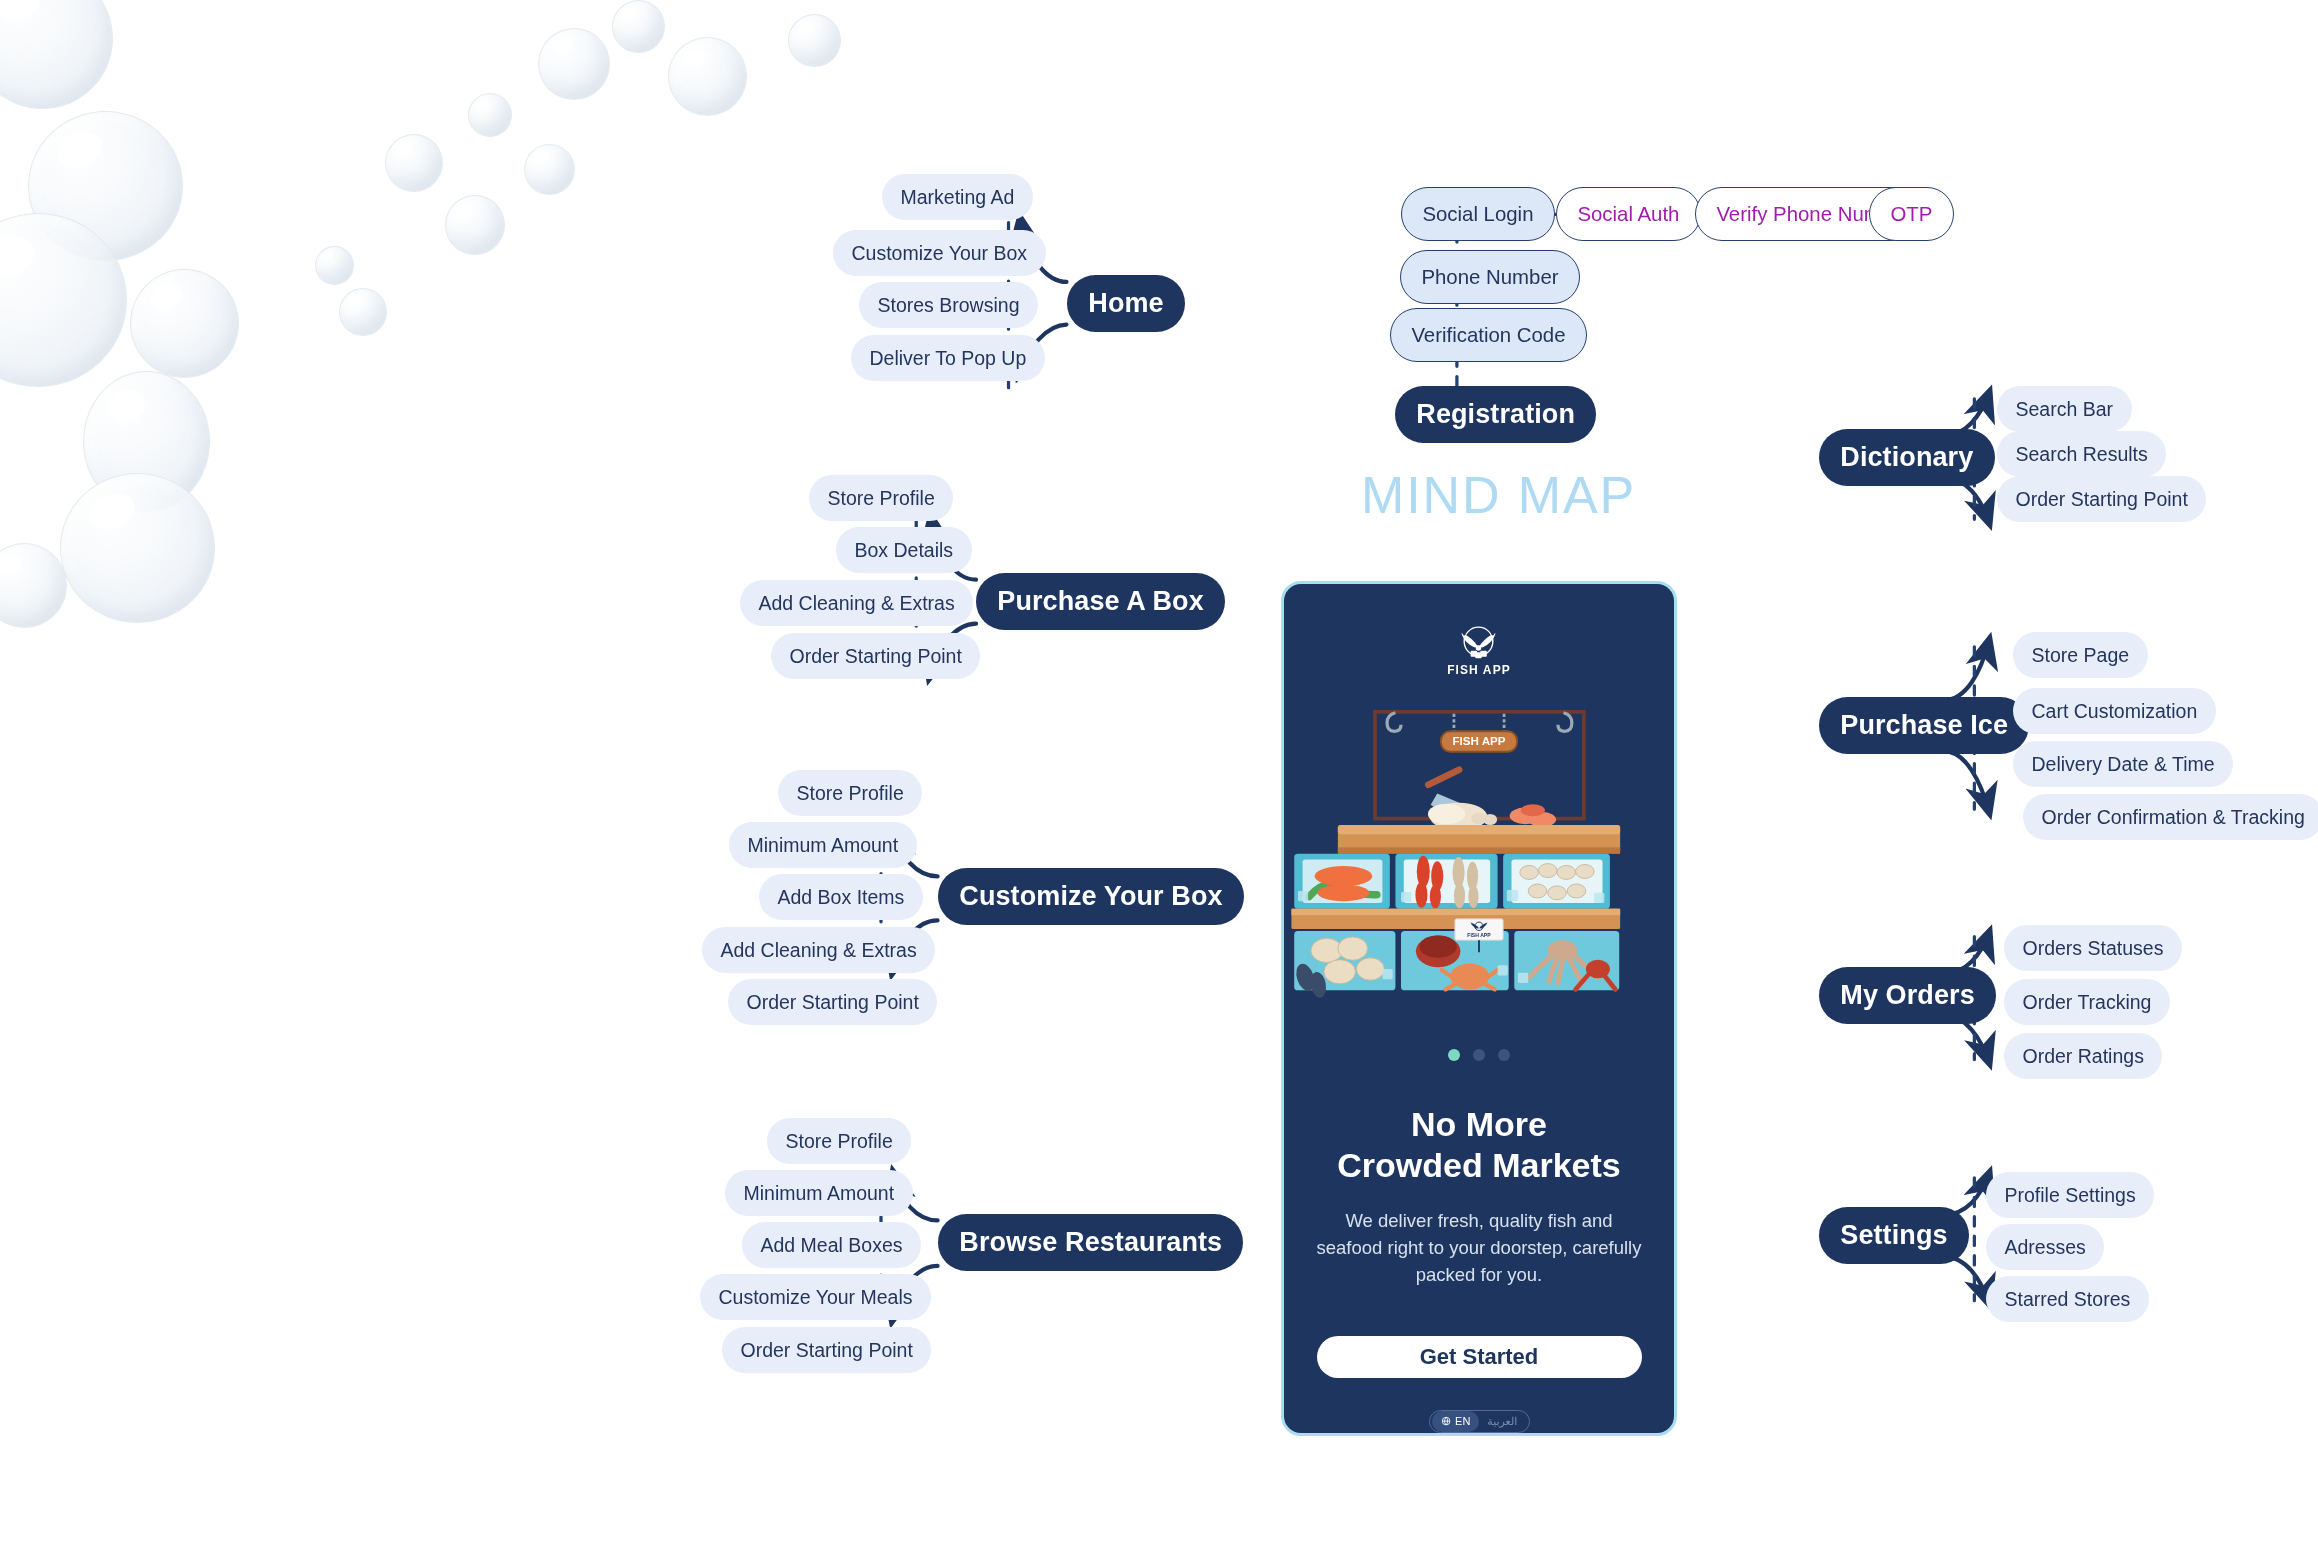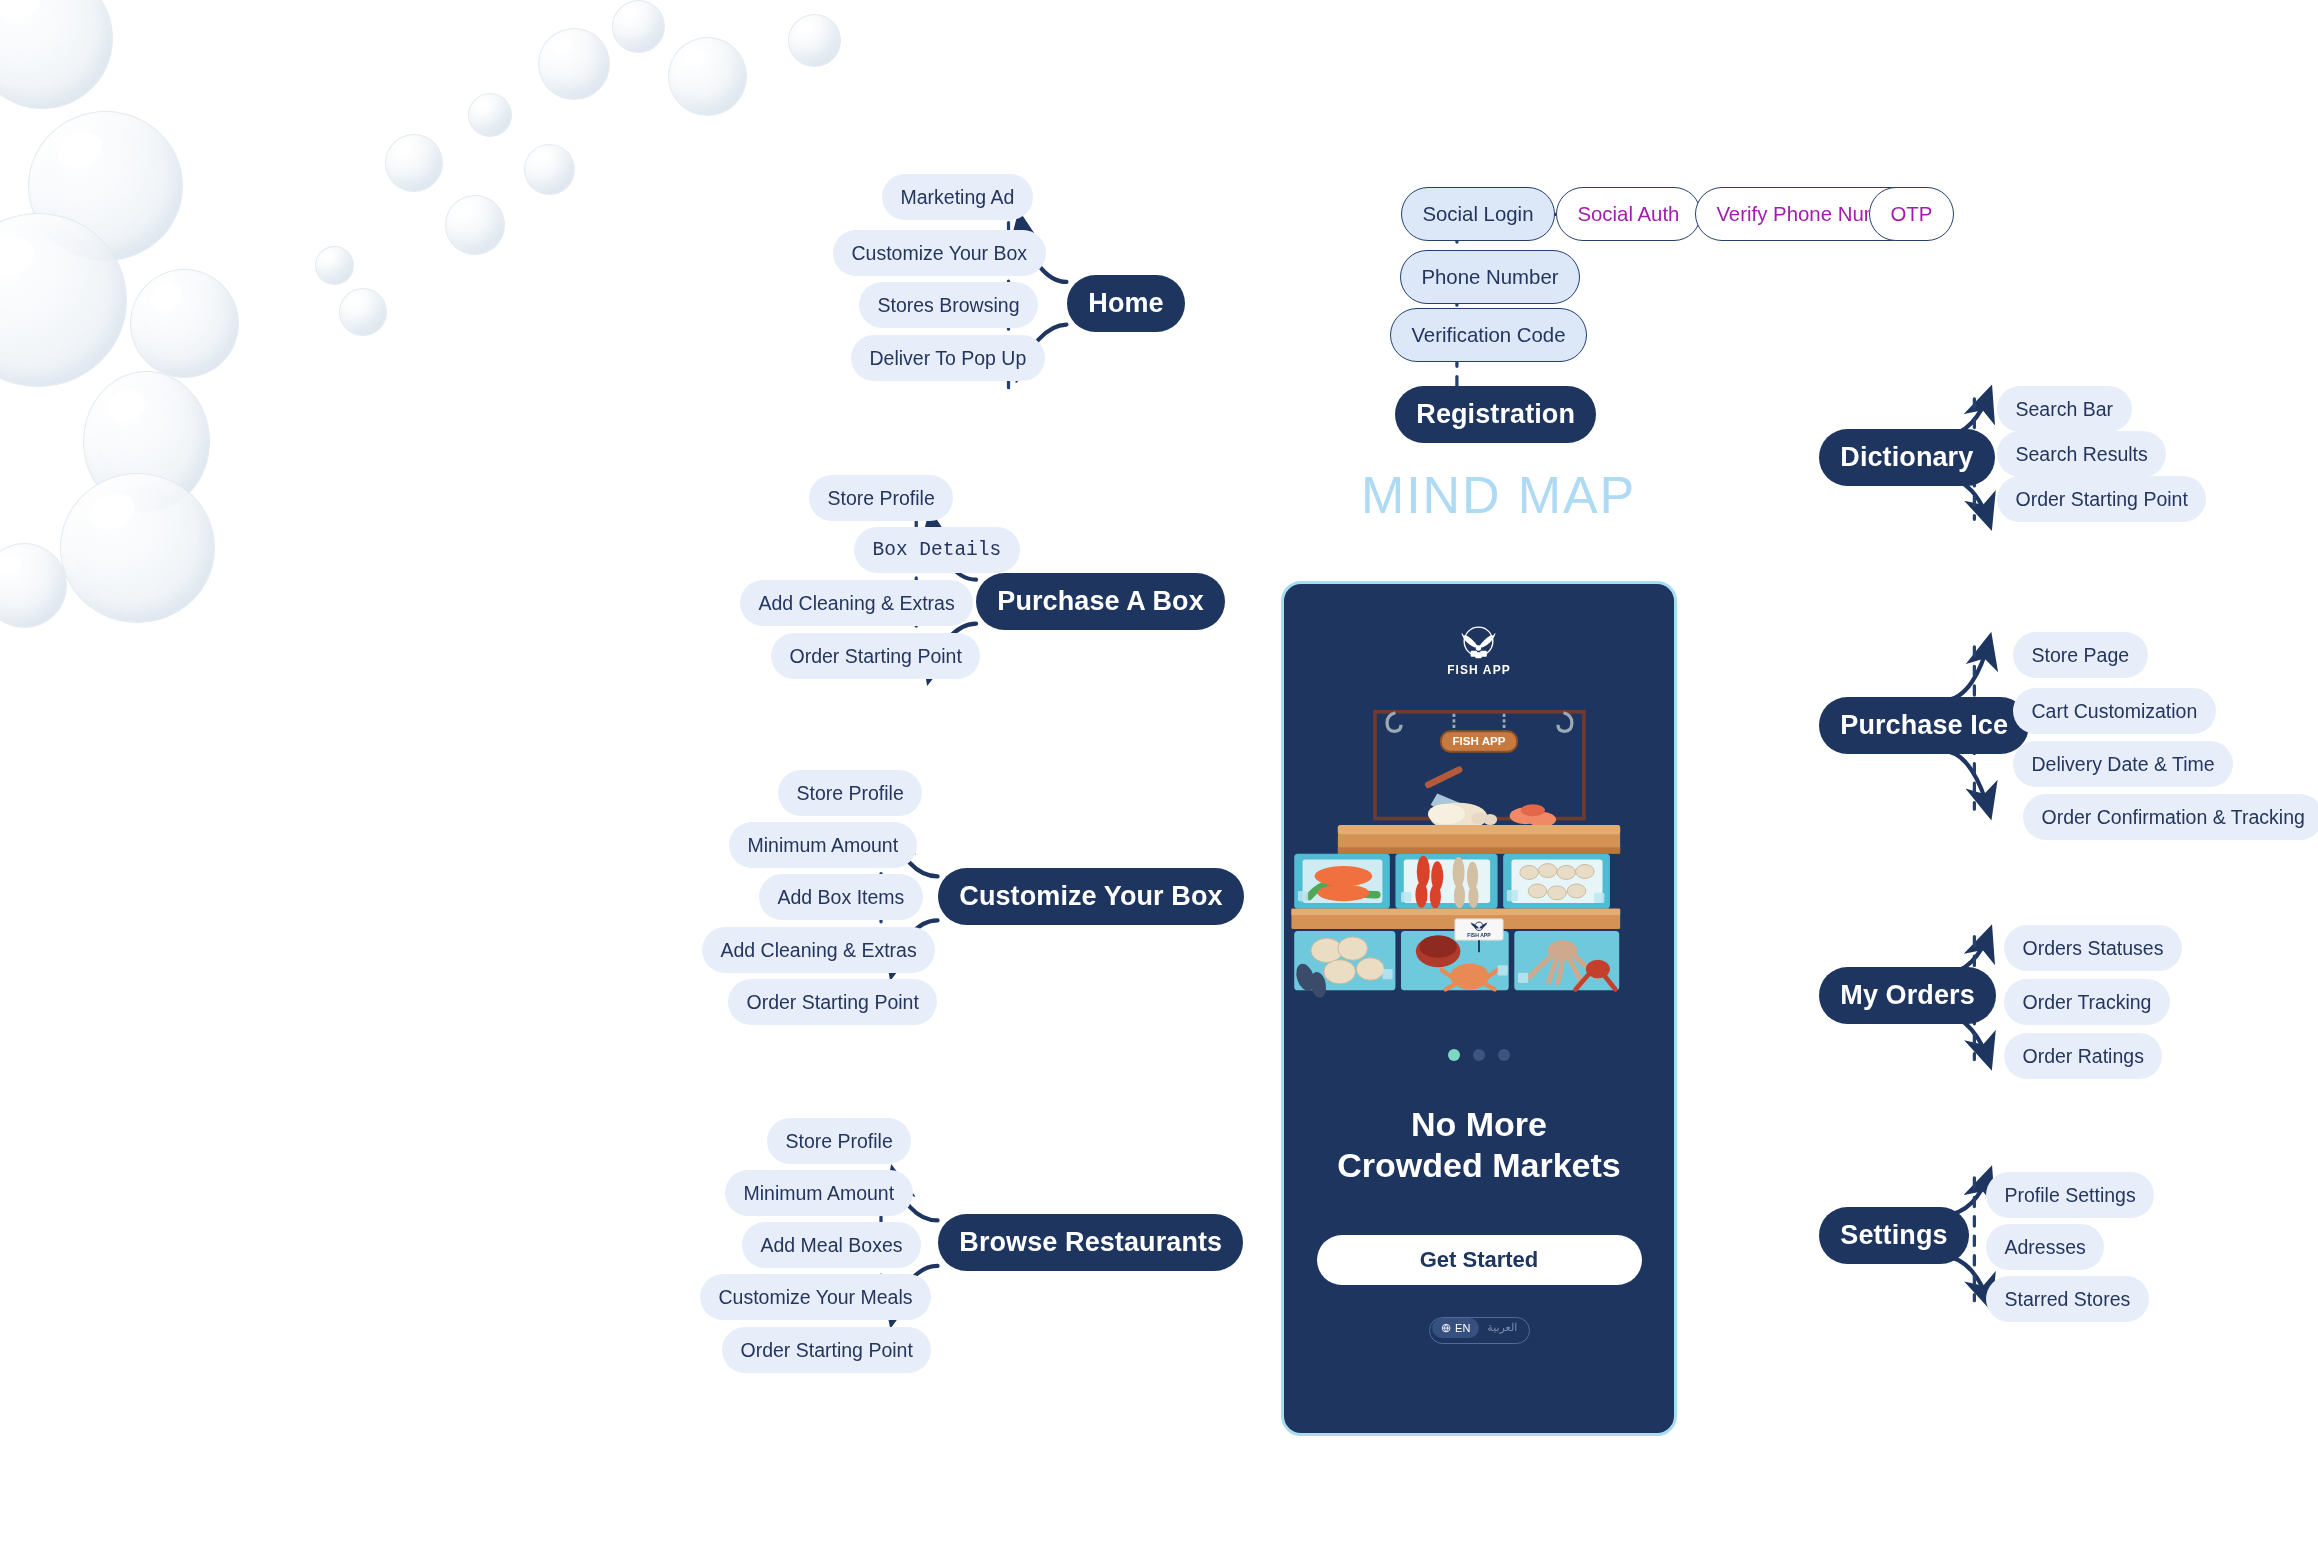--- a/index.html
+++ b/index.html
@@ -182,21 +182,21 @@
   <div class="mindmap-title" style="left:1361px;top:465px;">MIND MAP</div>
 
   <div class="node node-main" style="left:1067px;top:275px;">Home</div>
   <div class="node node-sub" style="left:882px;top:174px;">Marketing Ad</div>
   <div class="node node-sub" style="left:833px;top:230px;">Customize Your Box</div>
   <div class="node node-sub" style="left:859px;top:282px;">Stores Browsing</div>
   <div class="node node-sub" style="left:851px;top:335px;">Deliver To Pop Up</div>
 
   <div class="node node-main" style="left:976px;top:573px;">Purchase A Box</div>
   <div class="node node-sub" style="left:809px;top:475px;">Store Profile</div>
-  <div class="node node-sub" style="left:854px;top:527px;font-family:Liberation Mono, monospace;">Box Details</div>
+  <div class="node node-sub" style="left:836px;top:527px;">Box Details</div>
   <div class="node node-sub" style="left:740px;top:580px;">Add Cleaning &amp; Extras</div>
   <div class="node node-sub" style="left:771px;top:633px;">Order Starting Point</div>
 
   <div class="node node-main" style="left:938px;top:868px;">Customize Your Box</div>
   <div class="node node-sub" style="left:778px;top:770px;">Store Profile</div>
   <div class="node node-sub" style="left:729px;top:822px;">Minimum Amount</div>
   <div class="node node-sub" style="left:759px;top:874px;">Add Box Items</div>
   <div class="node node-sub" style="left:702px;top:927px;">Add Cleaning &amp; Extras</div>
   <div class="node node-sub" style="left:728px;top:979px;">Order Starting Point</div>
 
@@ -377,20 +377,21 @@
       <span class="dot active"></span>
       <span class="dot"></span>
       <span class="dot"></span>
     </div>
 
     <div class="phone-h1">
       <div>No More</div>
       <div>Crowded Markets</div>
     </div>
 
+    <div class="phone-sub">We deliver fresh, quality fish and seafood right to your doorstep, carefully packed for you.</div>
 
     <div class="get-started">Get Started</div>
 
     <div class="lang-toggle">
       <span class="lang-opt on">
         <svg class="globe" viewBox="0 0 24 24">
           <circle cx="12" cy="12" r="9" fill="none" stroke="#ffffff" stroke-width="2"></circle>
           <path d="M3 12h18 M12 3 a14 14 0 0 1 0 18 a14 14 0 0 1 0 -18" fill="none" stroke="#ffffff" stroke-width="2"></path>
         </svg>
         <b style="font-weight:400;">EN</b>

